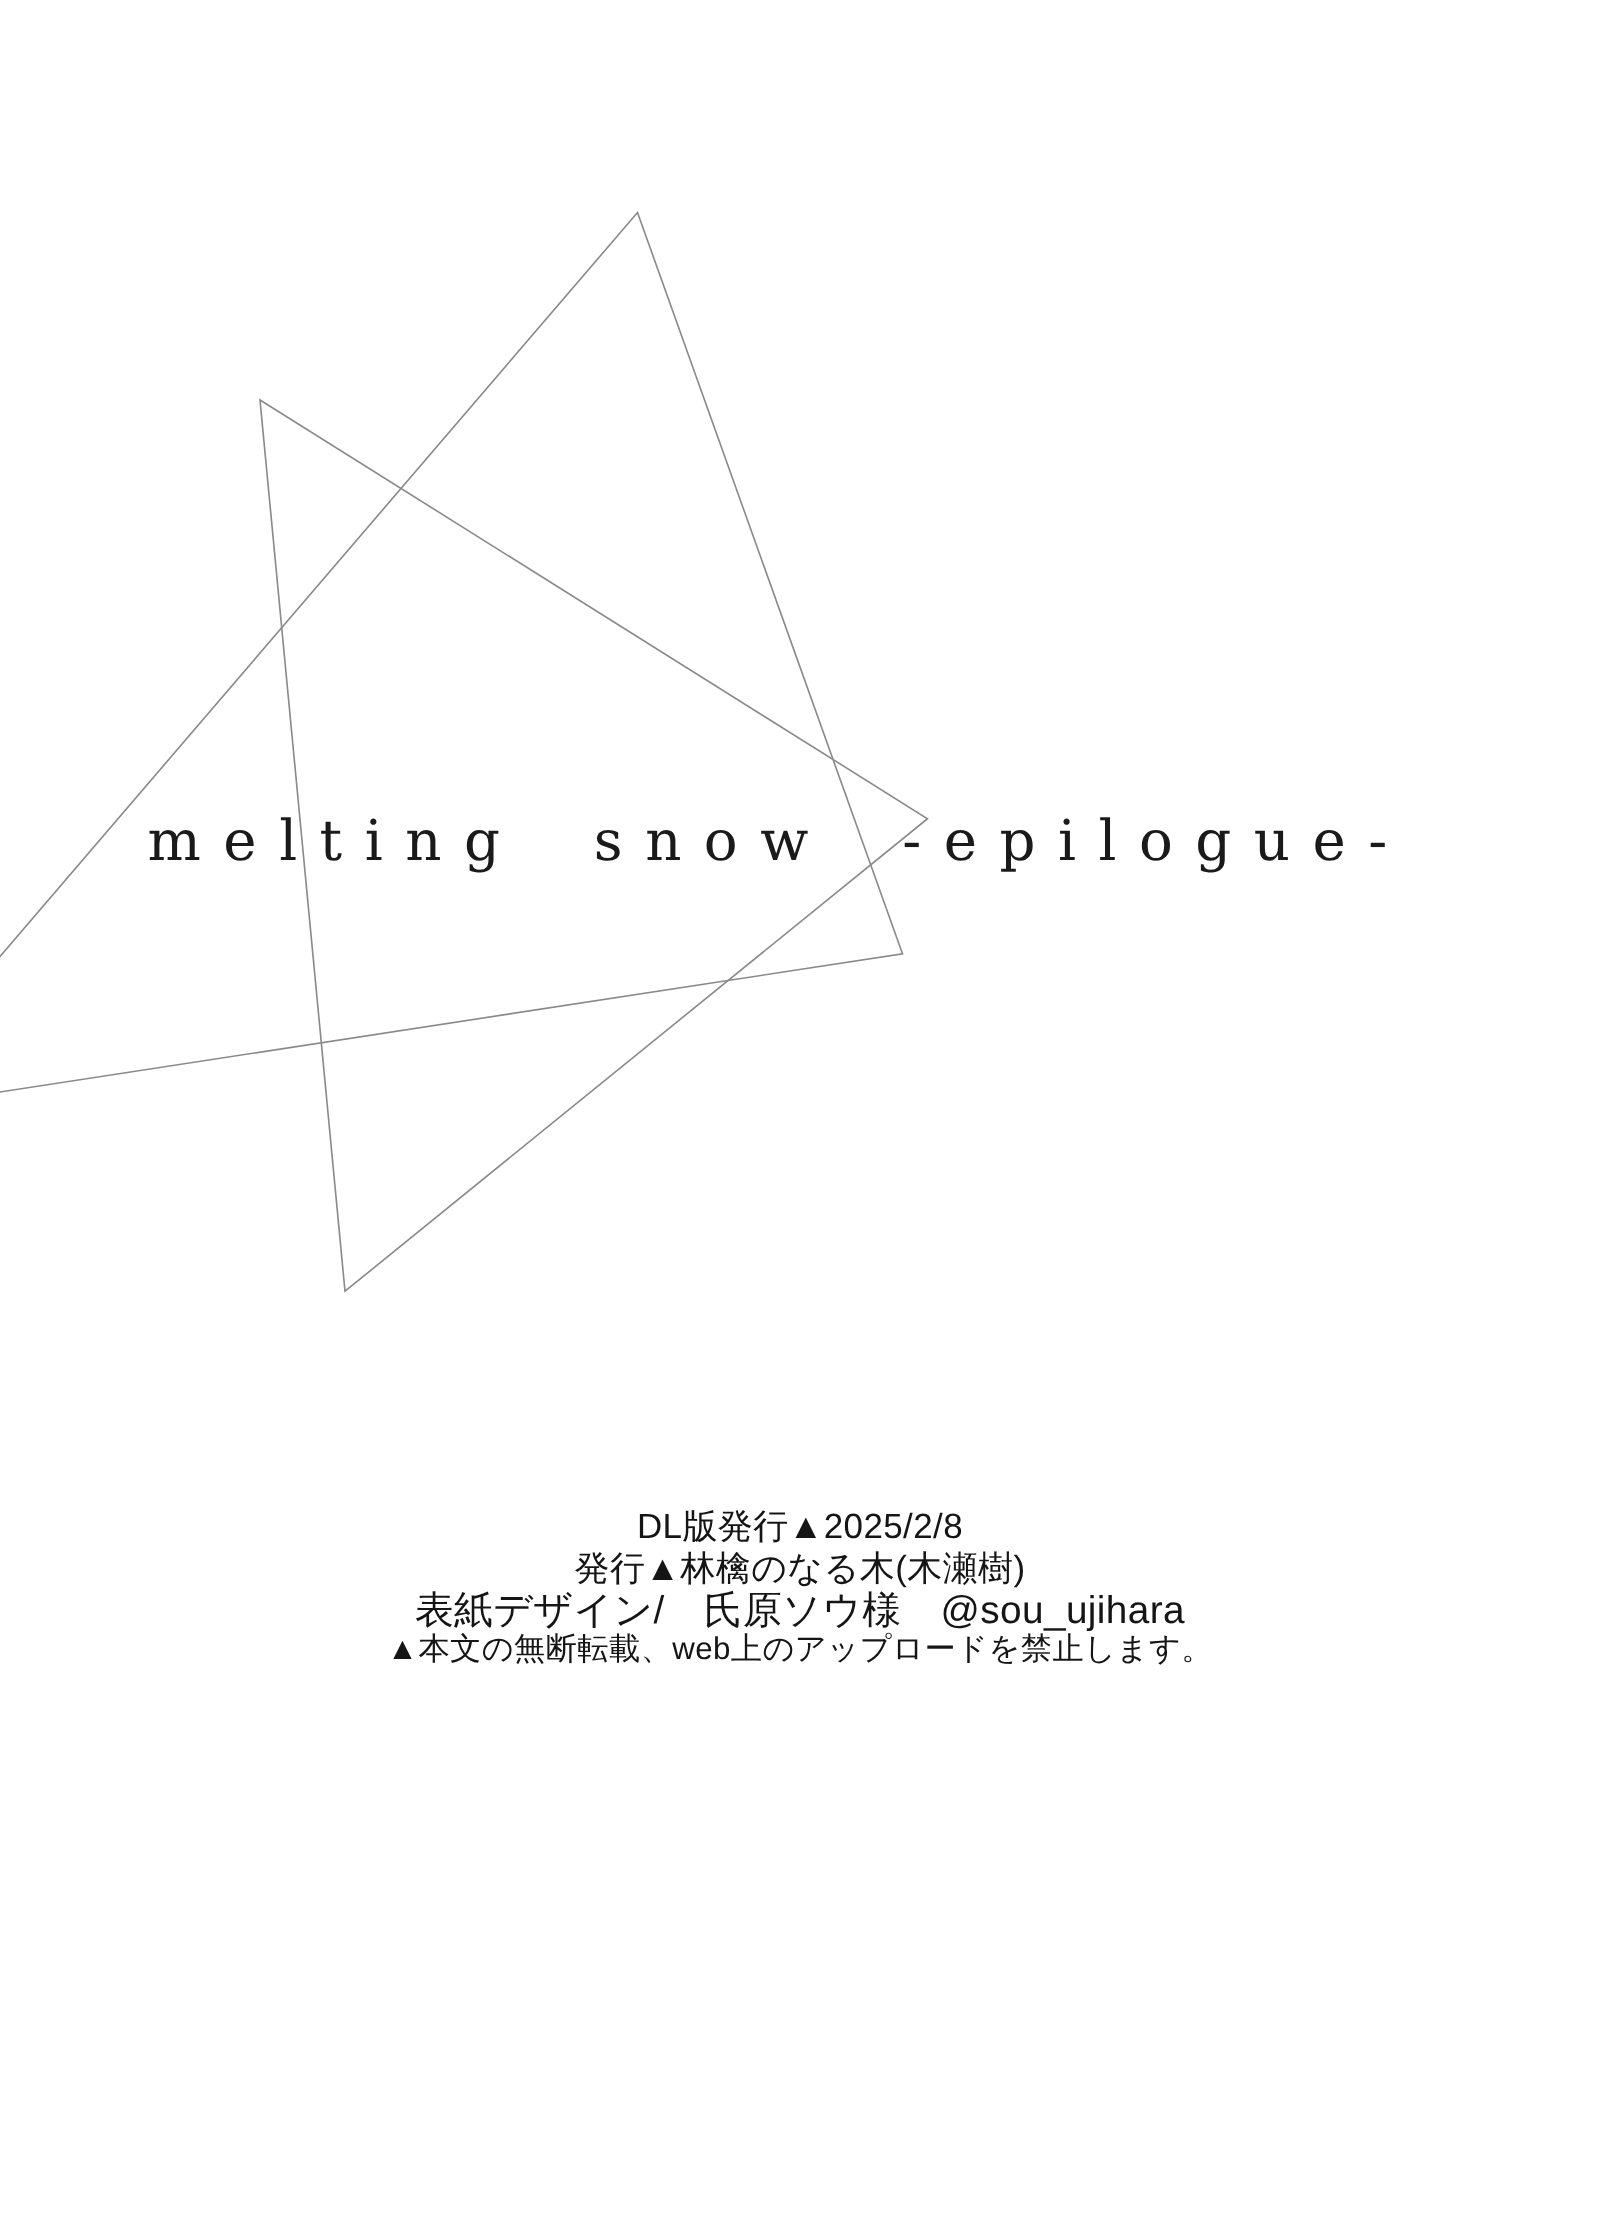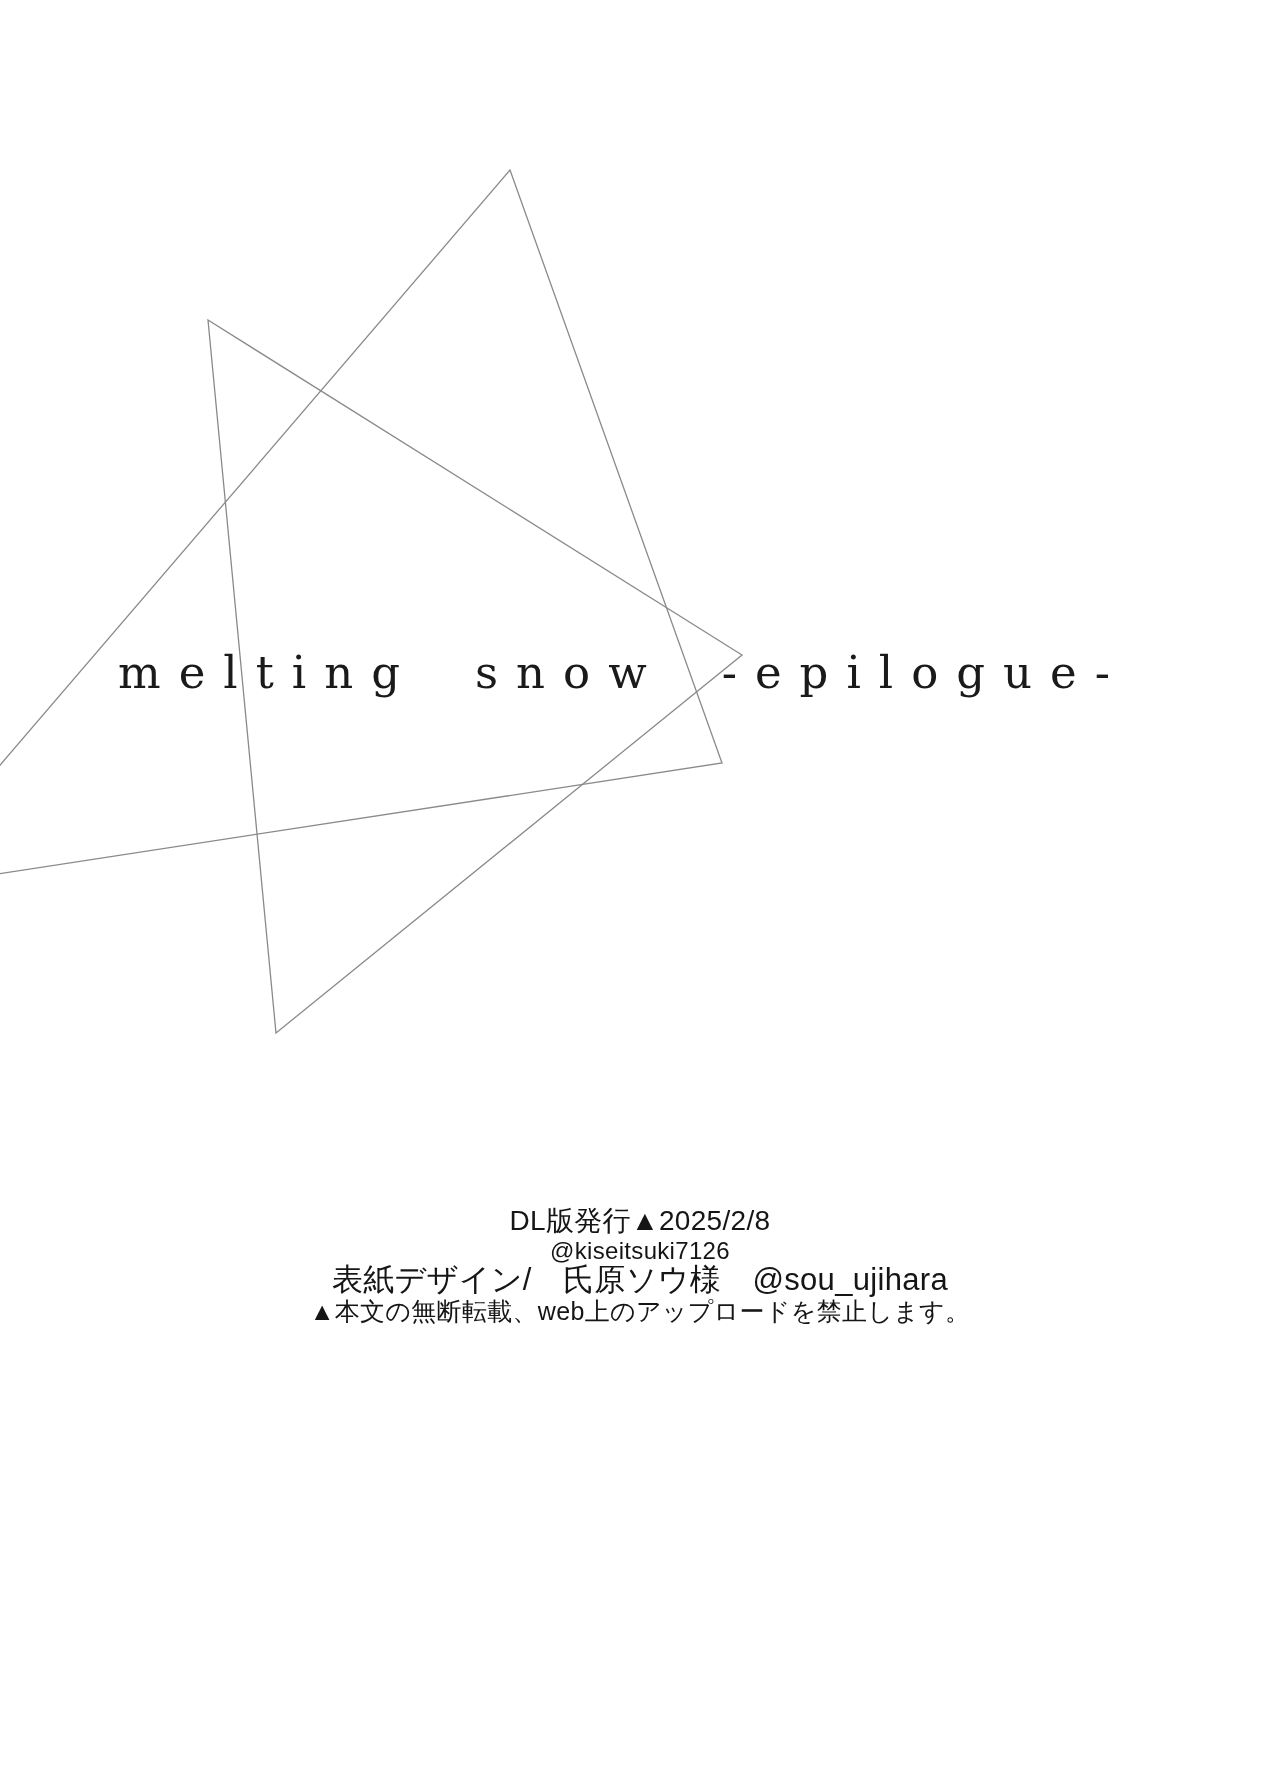--- a/index.html
+++ b/index.html
@@ -68,18 +68,18 @@
 
   <svg class="triangle-art" viewBox="0 0 1280 1780">
     <polygon points="510,170 722,763 -107,890"></polygon>
     <polygon points="208,320 742,655 276,1033"></polygon>
   </svg>
 
   <div class="title">melting snow -epilogue-</div>
 
   <div class="colophon">
     <div class="line-dl">DL版発行▲2025/2/8</div>
-    <div class="line-handle">@kiseitsuki7126</div>
+    <div class="line-publisher">発行▲林檎のなる木(木瀬樹)</div>
     <div class="line-cover">表紙デザイン/　氏原ソウ様　@sou_ujihara</div>
     <div class="line-notice1">▲本文の無断転載、web上のアップロードを禁止します。</div>
   </div>
 
 </div>
 
 </body></html>

